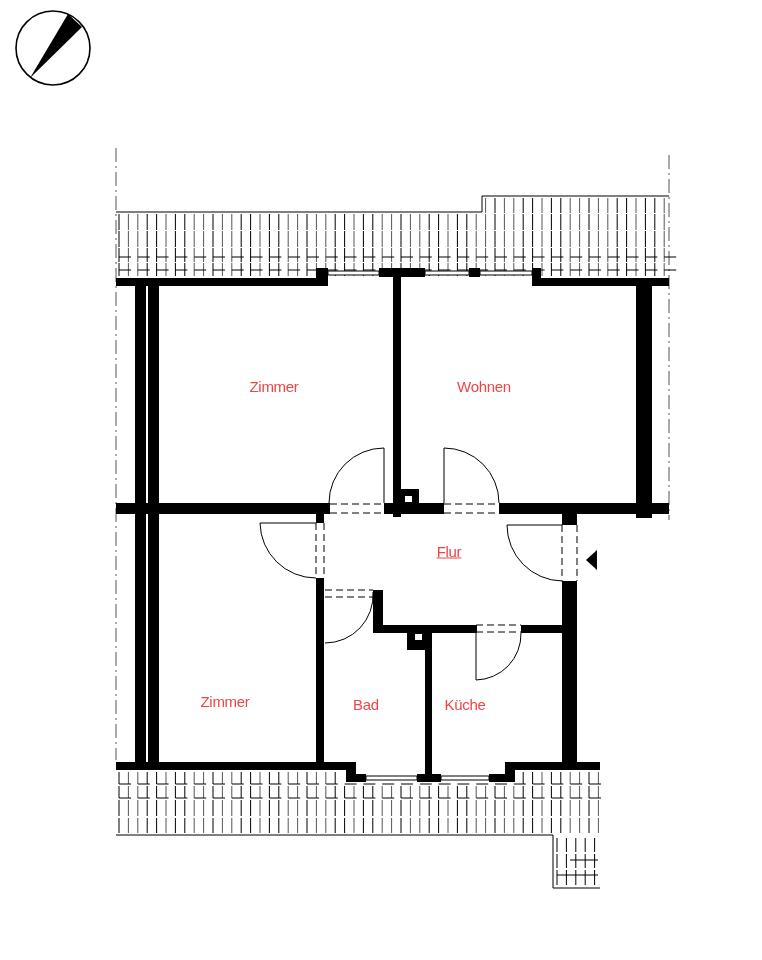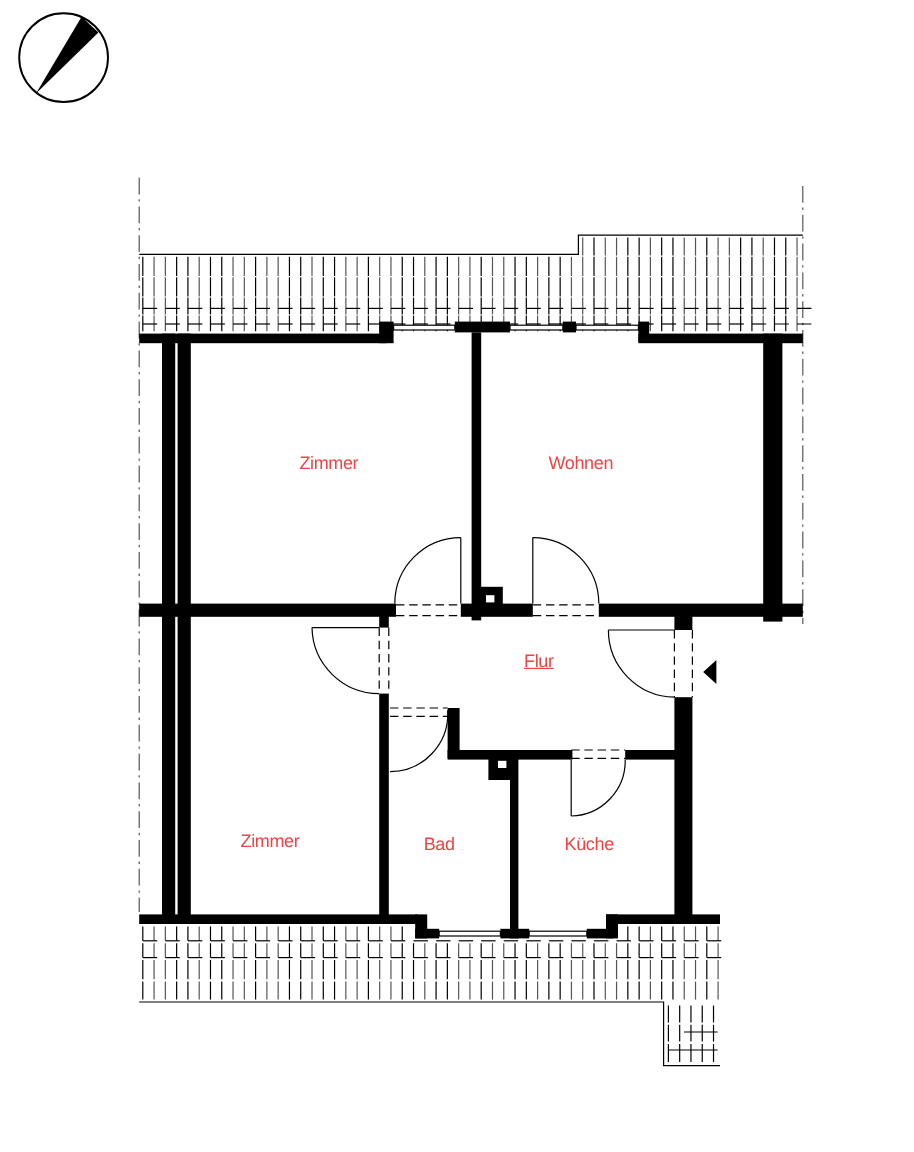--- a/index.html
+++ b/index.html
@@ -708,14 +708,14 @@
 
   <polygon points="586,560 597,550 597,570" fill="#000"></polygon>
 </svg>
 
 <div>
   <div class="room-label" style="left:274px; top:386px;">Zimmer</div>
   <div class="room-label" style="left:484px; top:386px;">Wohnen</div>
   <div class="room-label" style="left:449px; top:551px;text-decoration:underline;">Flur</div>
   <div class="room-label" style="left:225px; top:701px;">Zimmer</div>
   <div class="room-label" style="left:349px; top:704px;margin-left:17px;">Bad</div>
-  <div class="room-label" style="left:491px; top:704px;">Küche</div>
+  <div class="room-label" style="left:465px; top:704px;">Küche</div>
 </div>
 
 </body></html>

